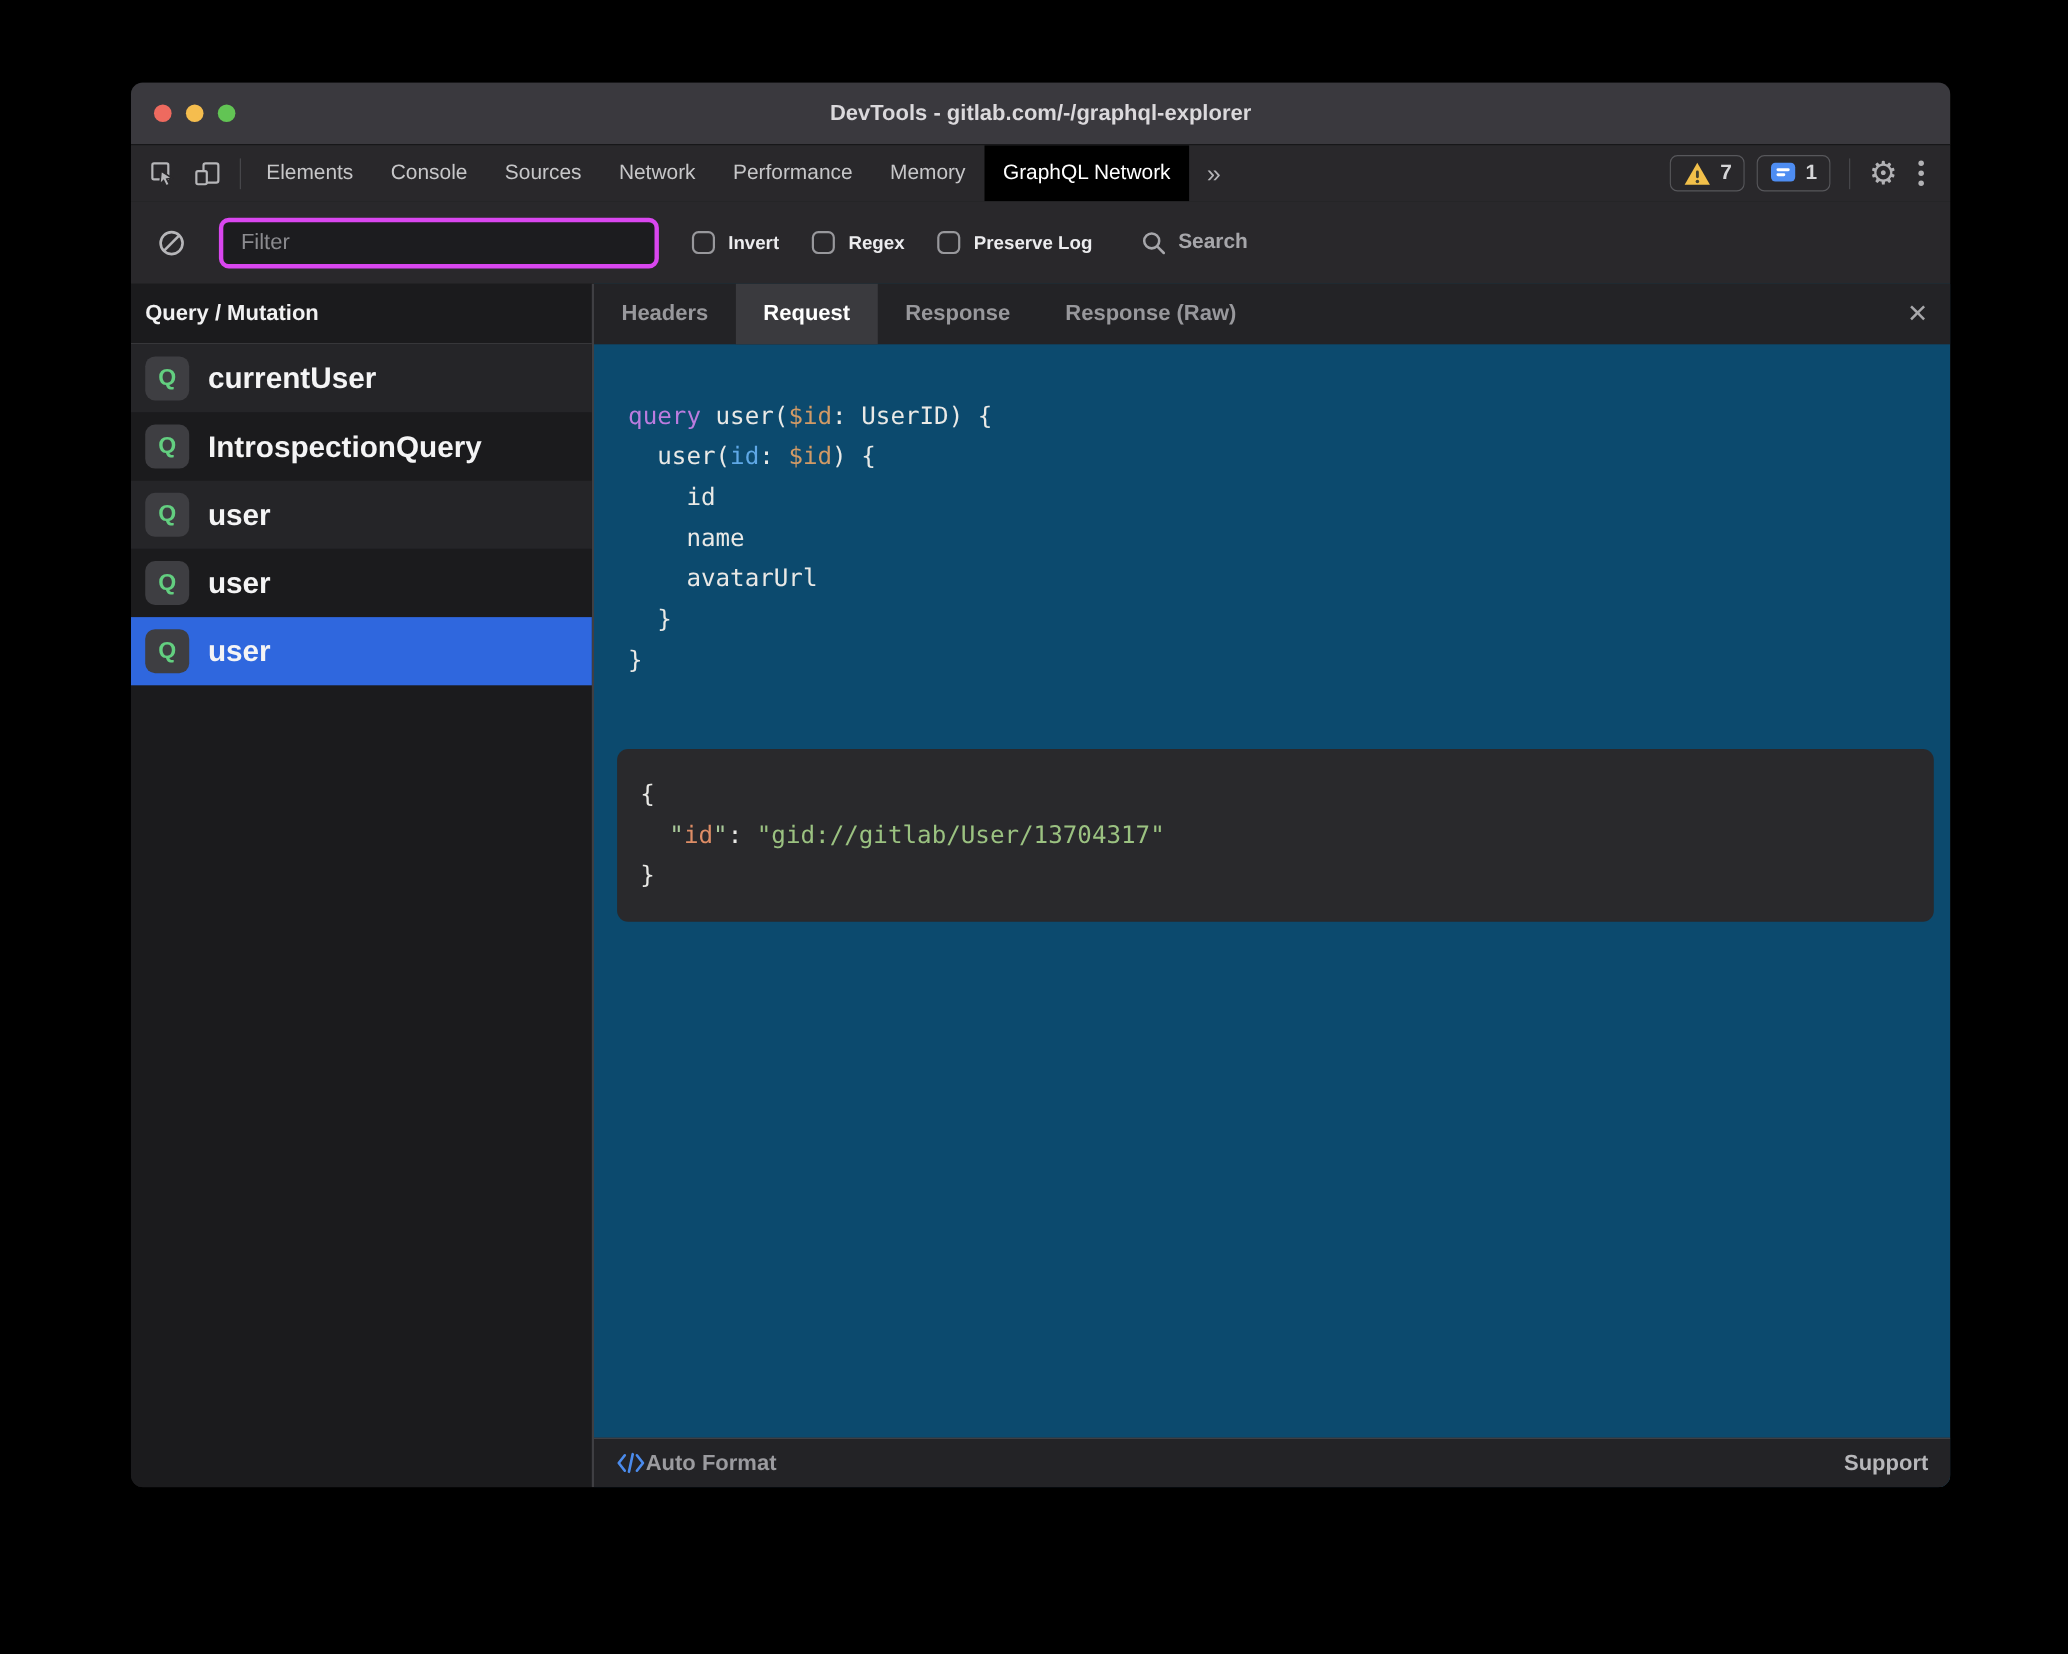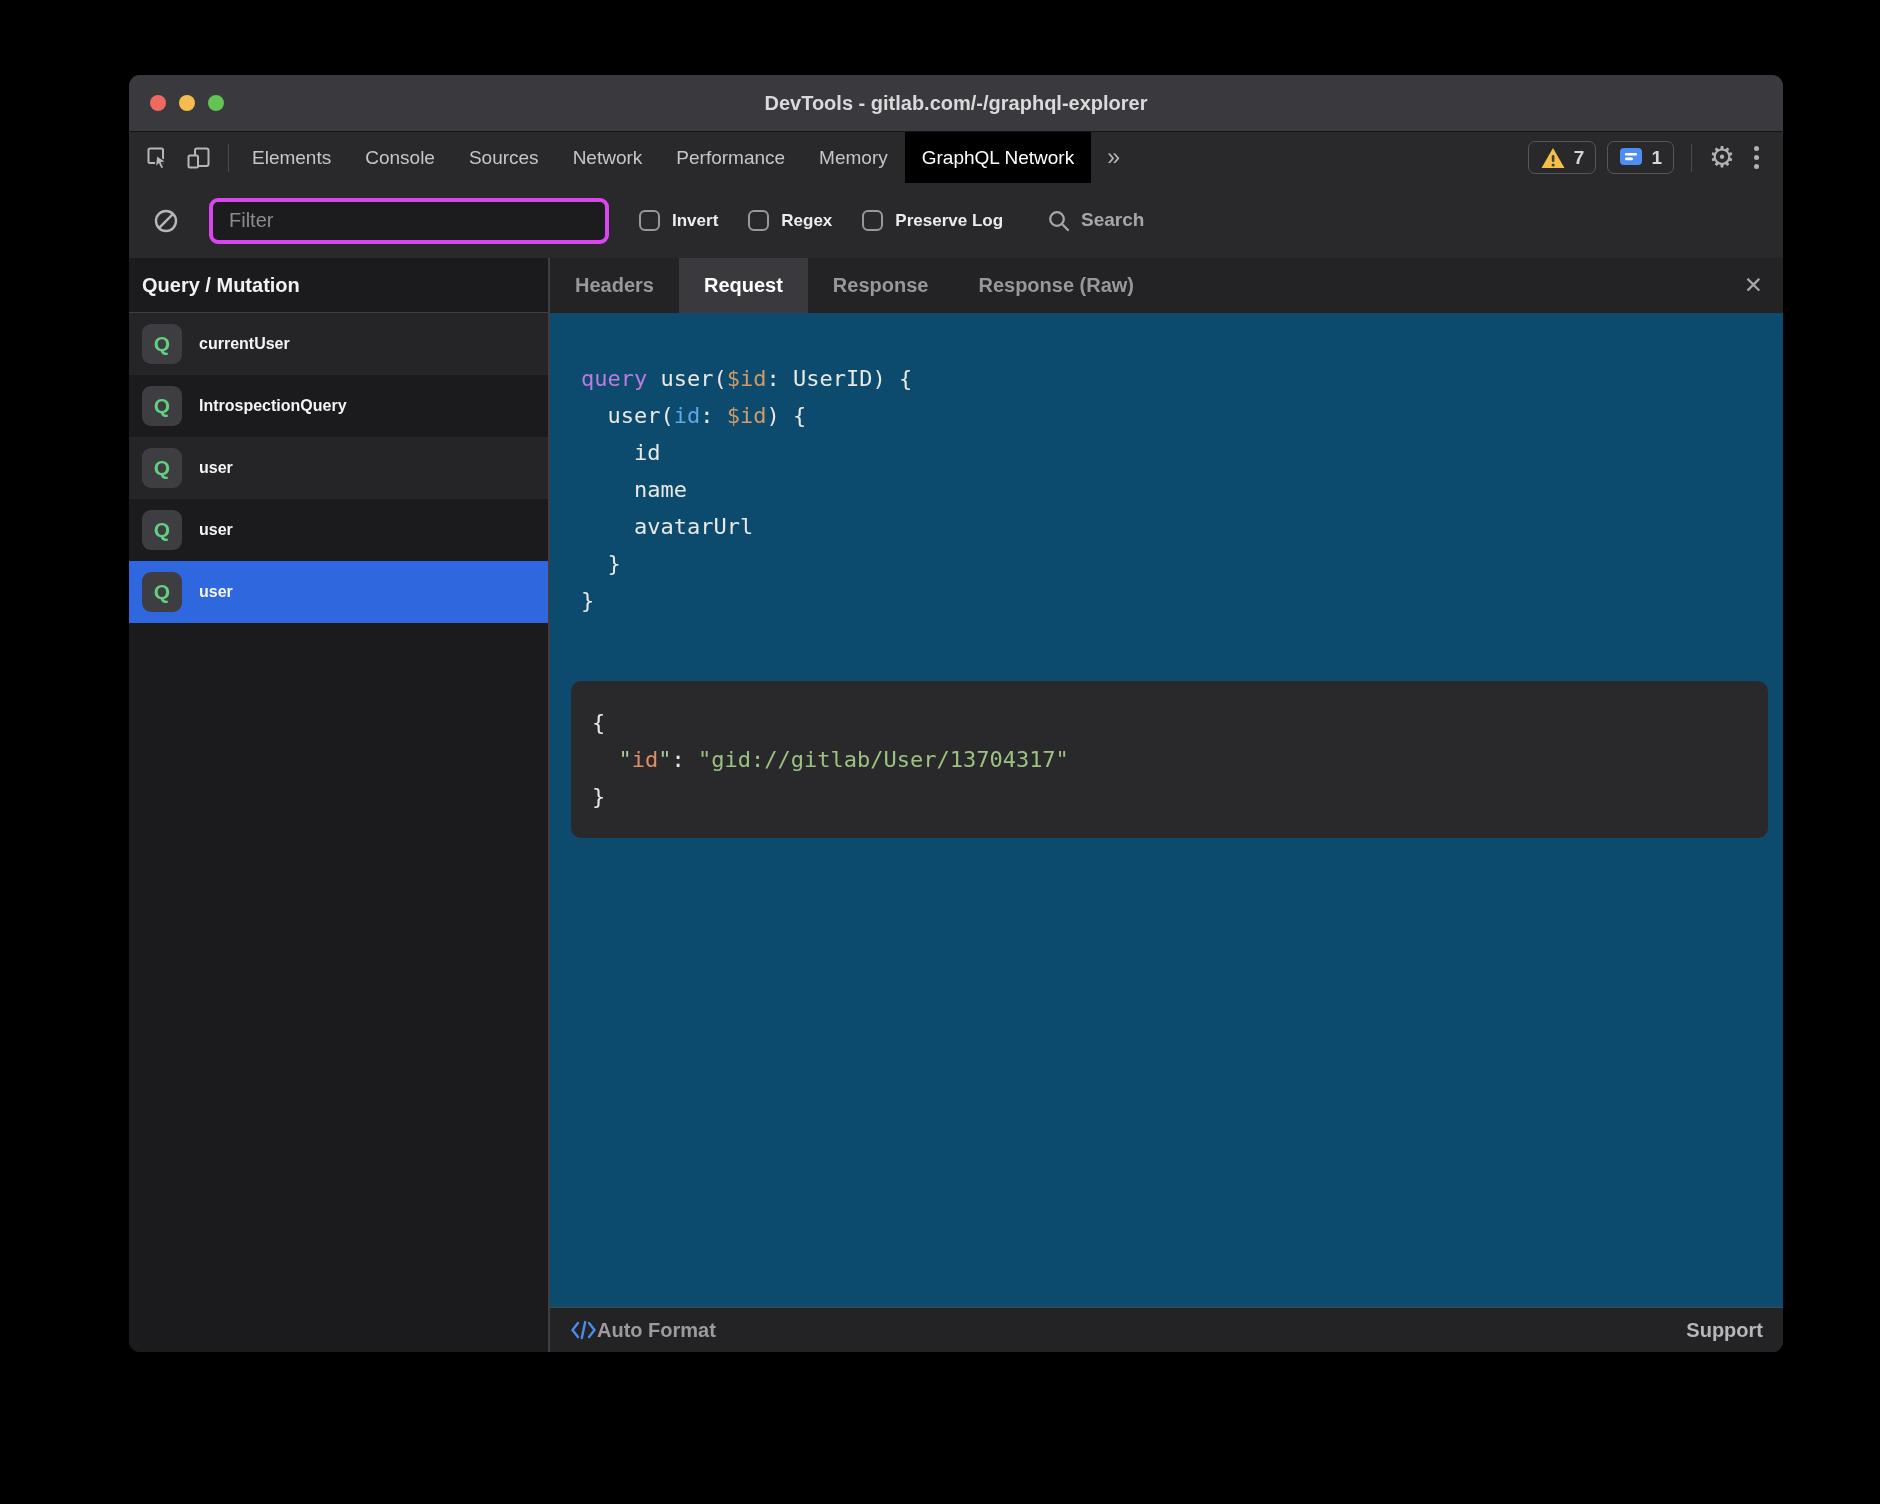--- a/index.html
+++ b/index.html
@@ -1,20 +1,20 @@
 <!DOCTYPE html>
 <html><head>
 <meta charset="utf-8">
 <style>
   * { margin:0; padding:0; box-sizing:border-box; }
   html,body { background:#000; }
   .canvas { position:relative; width:1880px; height:1504px; background:#000;
             font-family:"Liberation Sans",sans-serif; overflow:hidden; }
 
-  .window { position:absolute; left:129px; top:75px; width:1654px; height:1277px;
+  .window { position:absolute; left:119px; top:75px; width:1654px; height:1277px;
             background:#1b1b1d; border-radius:11px; overflow:hidden;
             display:flex; flex-direction:column; }
 
   
   .titlebar { height:57px; flex:0 0 auto; background:#3a393e; position:relative;
               display:flex; align-items:center; justify-content:center;
               border-bottom:1px solid #141416; }
   .lights { position:absolute; left:21px; top:0; height:100%; display:flex; align-items:center; gap:13px; }
   .light { width:16px; height:16px; border-radius:50%; }
   .light.red { background:#ee6a5f; } .light.yellow { background:#f5bd4e; } .light.green { background:#62c454; }
@@ -54,21 +54,21 @@
   .sidebar { width:421px; flex:0 0 auto; background:#1b1b1d; border-right:2px solid #3f3f43;
              display:flex; flex-direction:column; }
   .sidebar-header { height:55px; flex:0 0 auto; border-bottom:1px solid #3f3f43; display:flex;
                     align-items:center; padding-left:13px; color:#f1f1f2; font-weight:bold; font-size:20px; }
   .qrow { height:62px; flex:0 0 auto; display:flex; align-items:center; gap:17px; padding-left:13px; }
   .qrow.odd { background:#252528; }
   .qrow.even { background:#1b1b1d; }
   .qrow.selected { background:#2f67de; }
   .qbadge { width:40px; height:40px; border-radius:9px; background:#3e3e42; display:flex;
             align-items:center; justify-content:center; color:#63cf80; font-weight:bold; font-size:21px; }
-  .qlabel { color:#f4f4f5; font-weight:bold; font-size:16px; }
+  .qlabel { color:#f4f4f5; font-weight:bold; font-size:27px; }
 
   .detail { flex:1; min-width:0; display:flex; flex-direction:column; background:#0c4a6e; }
   .detail-tabs { height:55px; flex:0 0 auto; background:#232326; display:flex; align-items:stretch; }
   .dtab { display:flex; align-items:center; padding:0 25px; color:#98989c; font-weight:bold; font-size:20px; }
   .dtab.active { background:#3a3a3e; color:#fff; }
   .dclose { margin-left:auto; display:flex; align-items:center; padding:0 20px; color:#a8a8ab; font-size:23px; }
 
   .content { flex:1; position:relative; overflow:hidden; }
   .copy-buttons { position:absolute; top:21px; right:15px; display:flex; flex-direction:column;
                   align-items:flex-end; gap:15px; }

